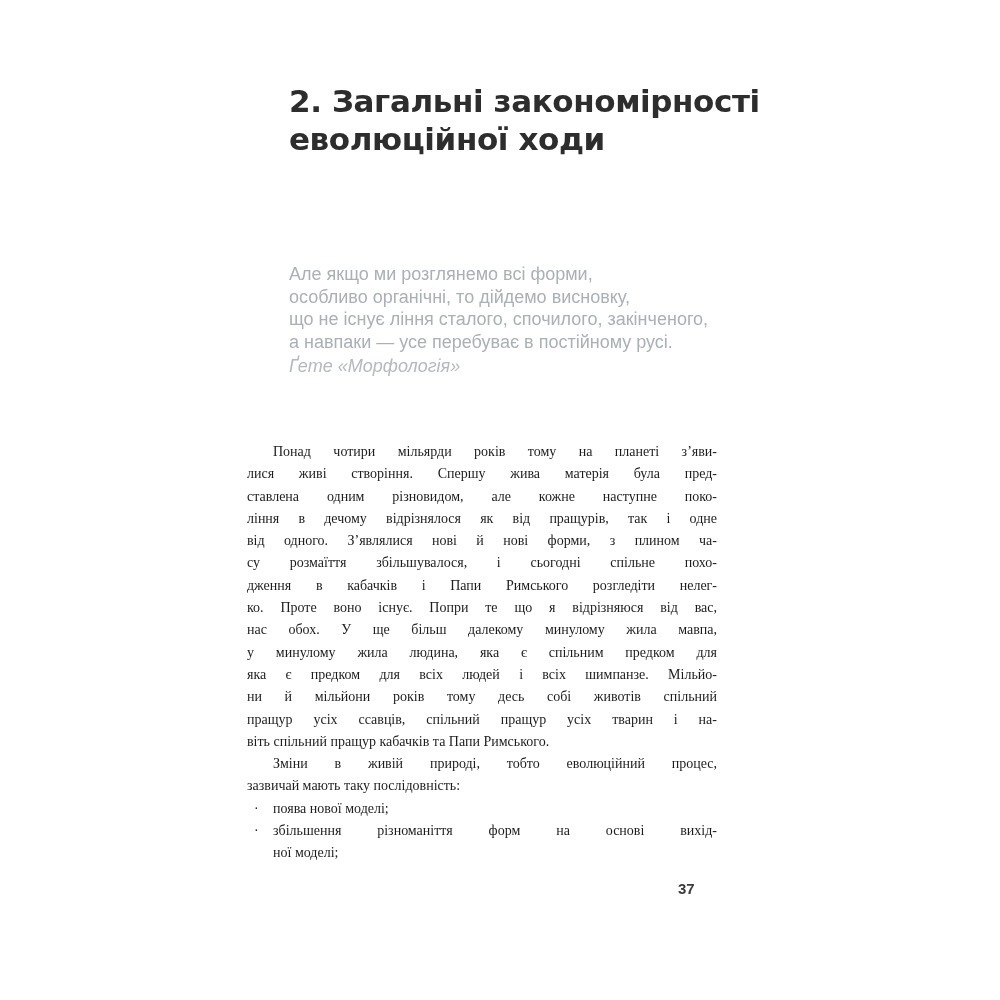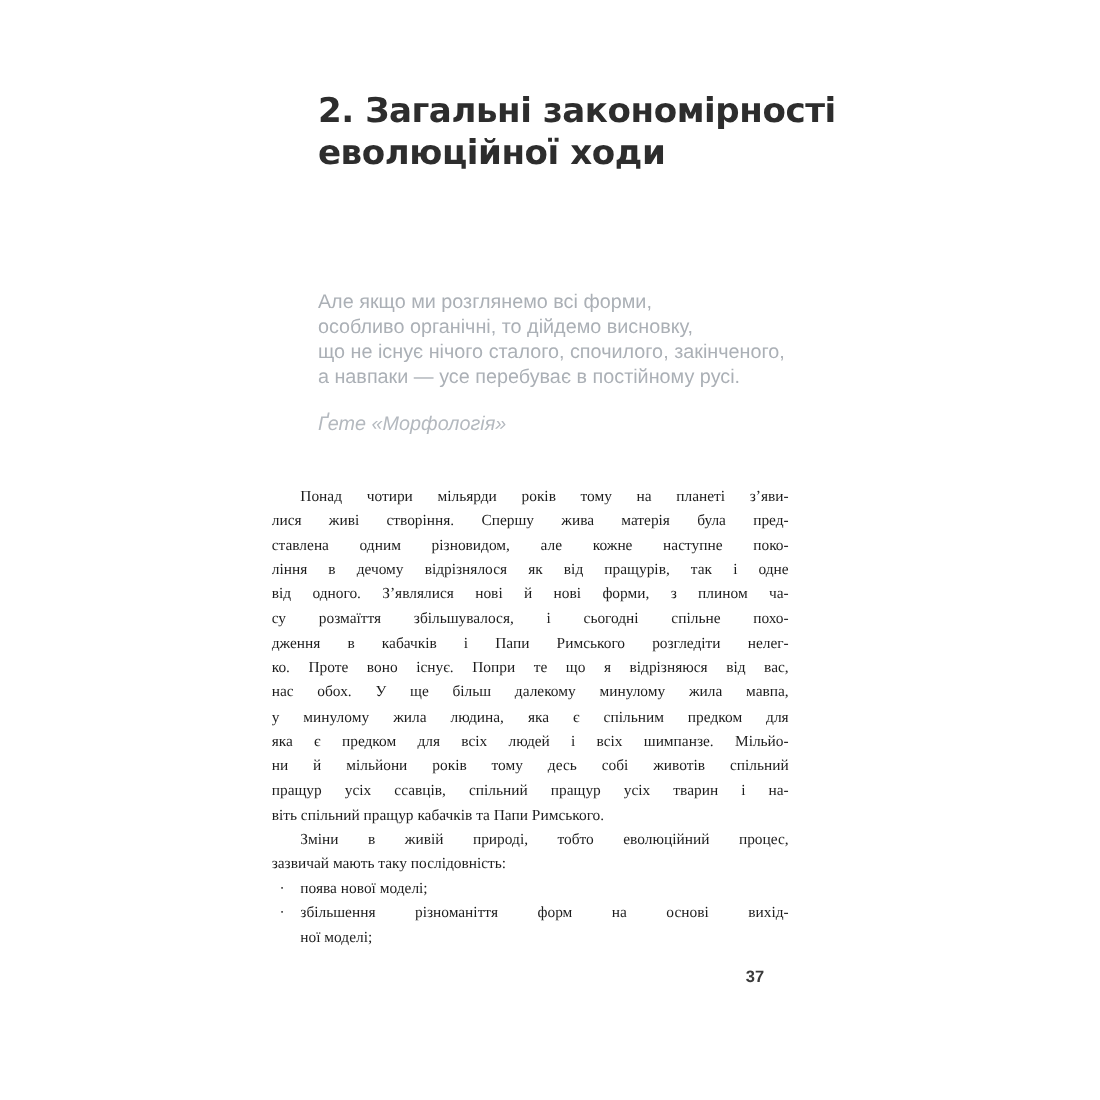--- a/index.html
+++ b/index.html
@@ -31,21 +31,21 @@
     position: absolute;
     left: 289px;
     top: 263px;
     width: 430px;
     font-family: Liberation Sans, sans-serif;
     font-size: 18px;
     line-height: 22.5px;
     color: #abb0b6;
   }
   .ep-attr {
-    margin-top: 21px;
+    margin-top: 2px;
     font-style: italic;
     color: #b4b9bf;
   }
   .bodytext {
     position: absolute;
     left: 247px;
     top: 441px;
     width: 470px;
     font-size: 14px;
     line-height: 22.3px;
@@ -94,21 +94,21 @@
 <div class="sheet">
 
   <h1 class="title">
     <span style="display:block">2. Загальні закономірності</span>
     <span style="display:block">еволюційної ходи</span>
   </h1>
 
   <div class="epigraph">
     <div class="ep-line">Але якщо ми розглянемо всі форми,</div>
     <div class="ep-line">особливо органічні, то дійдемо висновку,</div>
-    <div class="ep-line">що не існує нічого сталого, спочилого, закінченого,</div>
+    <div class="ep-line">що не існує ління сталого, спочилого, закінченого,</div>
     <div class="ep-line">а навпаки — усе перебуває в постійному русі.</div>
     <div class="ep-attr">Ґете «Морфологія»</div>
   </div>
 
   <div class="bodytext">
     <div class="ln ind j">Понад чотири мільярди років тому на планеті з’яви-</div>
     <div class="ln j">лися живі створіння. Спершу жива матерія була пред-</div>
     <div class="ln j">ставлена одним різновидом, але кожне наступне поко-</div>
     <div class="ln j">ління в дечому відрізнялося як від пращурів, так і одне</div>
     <div class="ln j">від одного. З’являлися нові й нові форми, з плином ча-</div>

